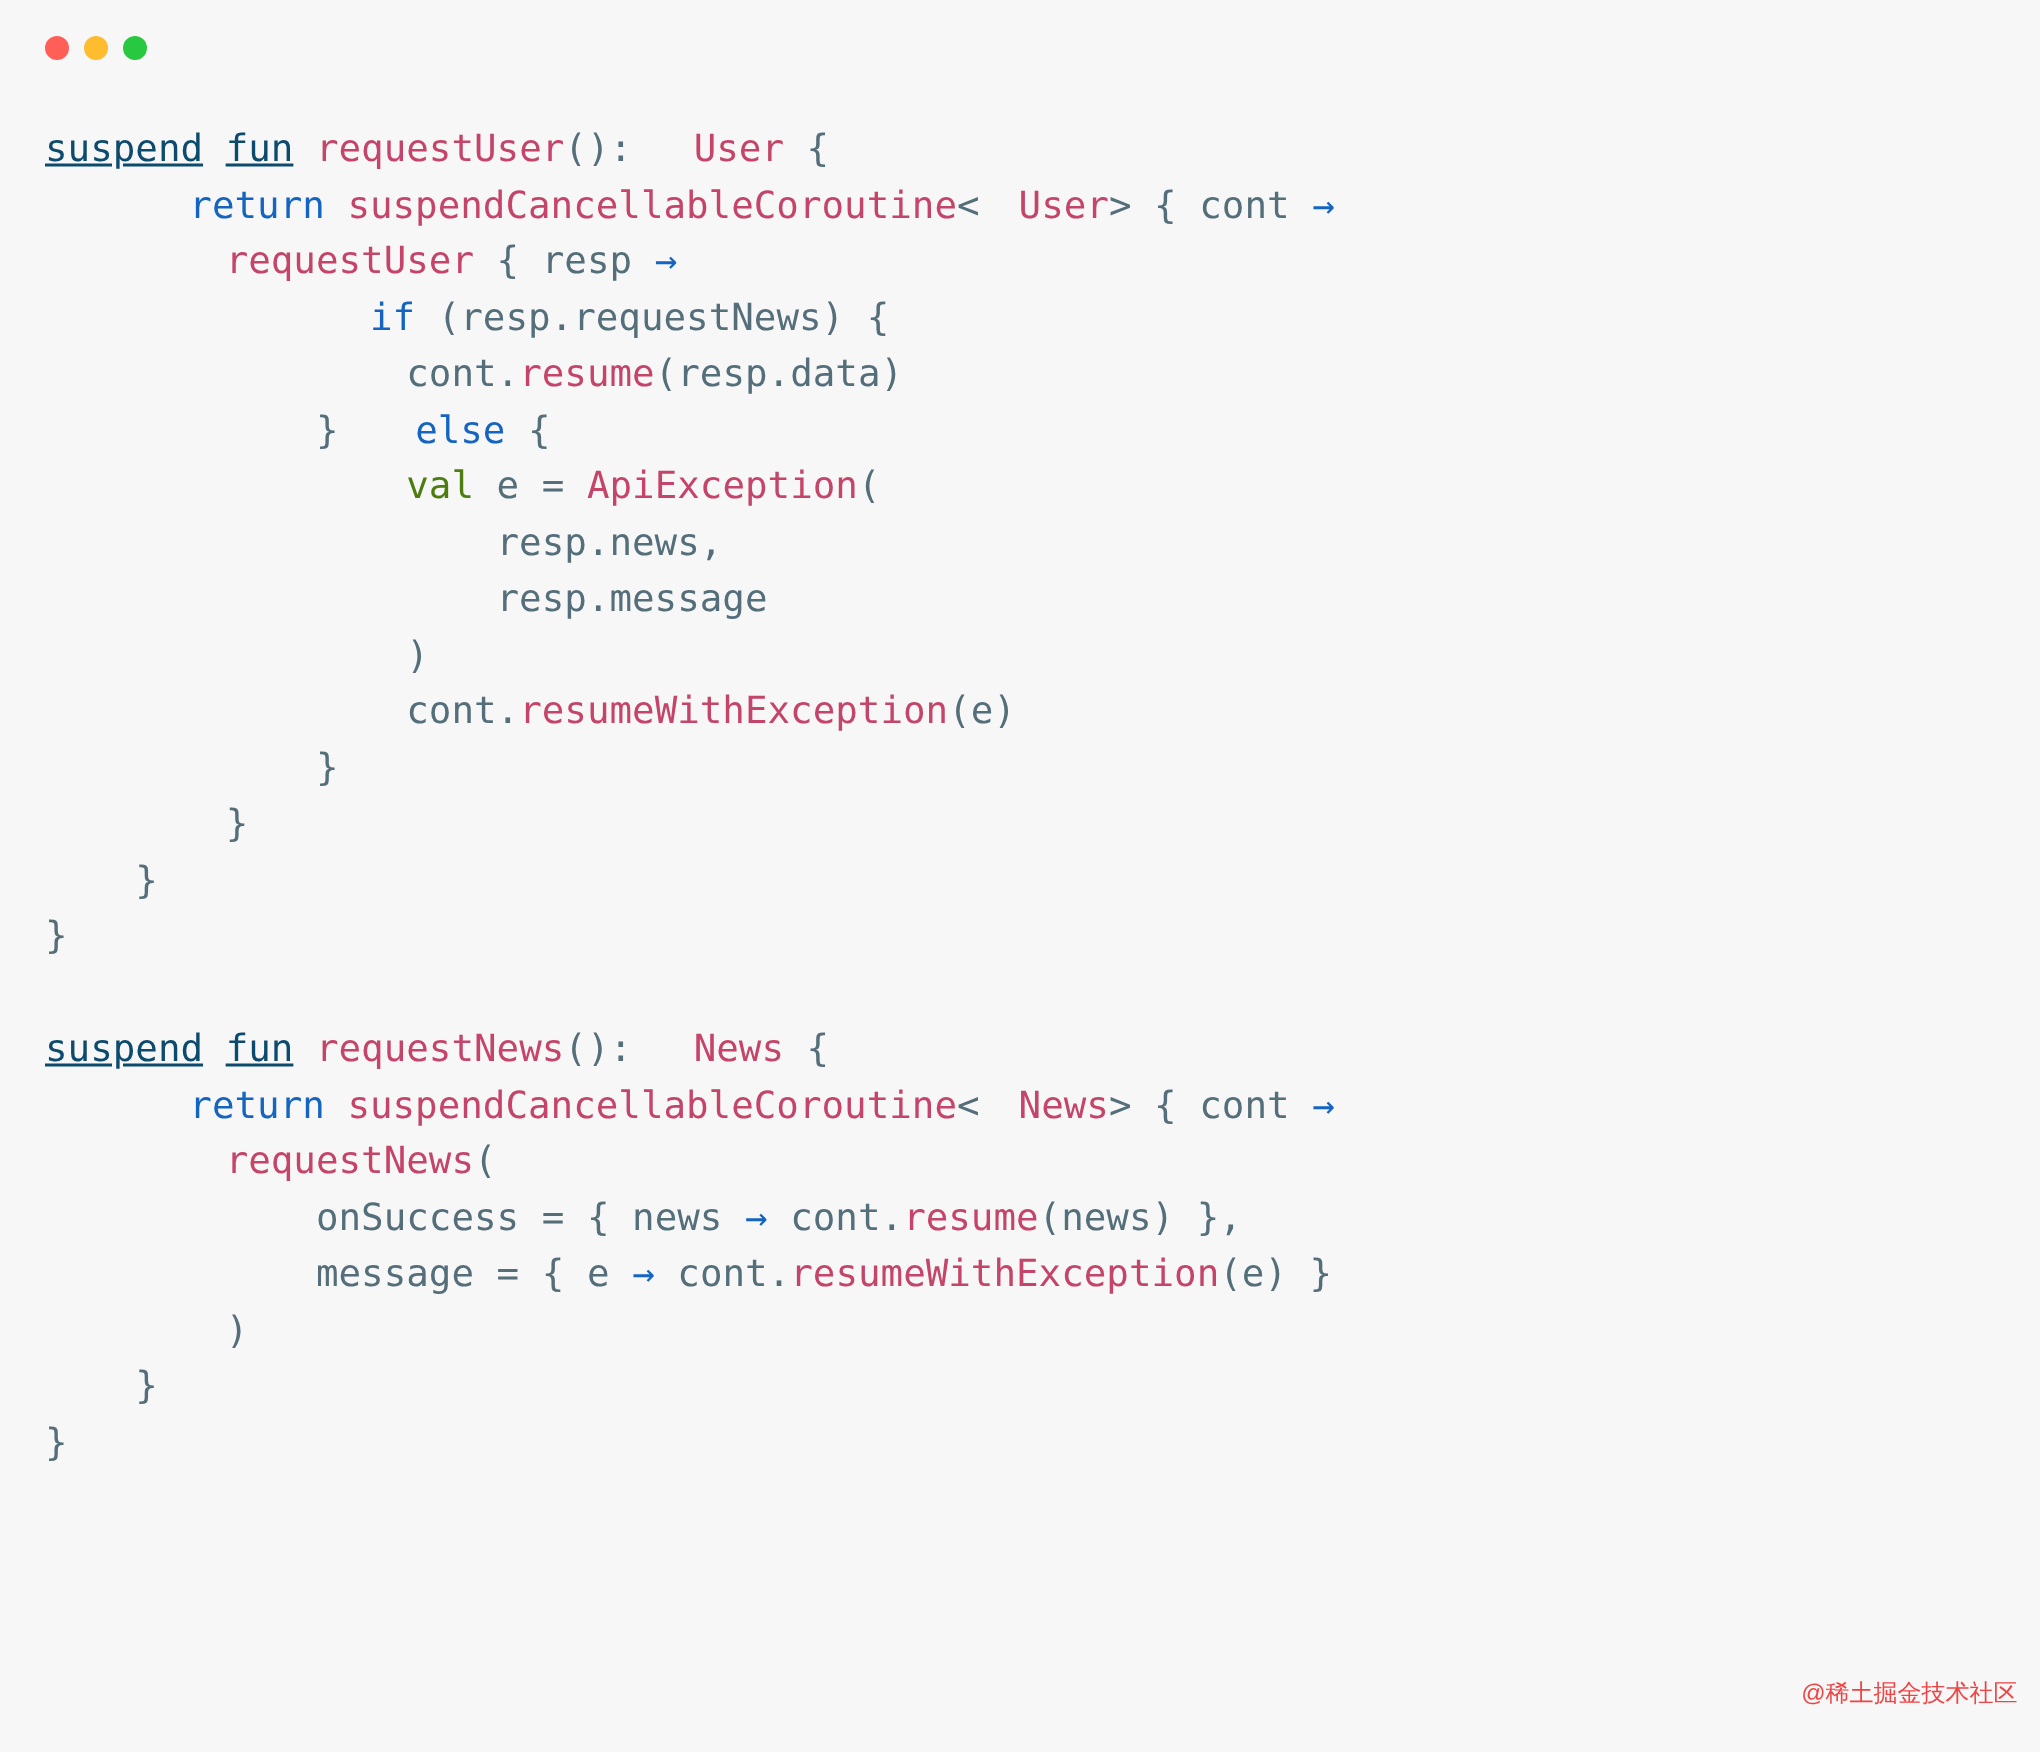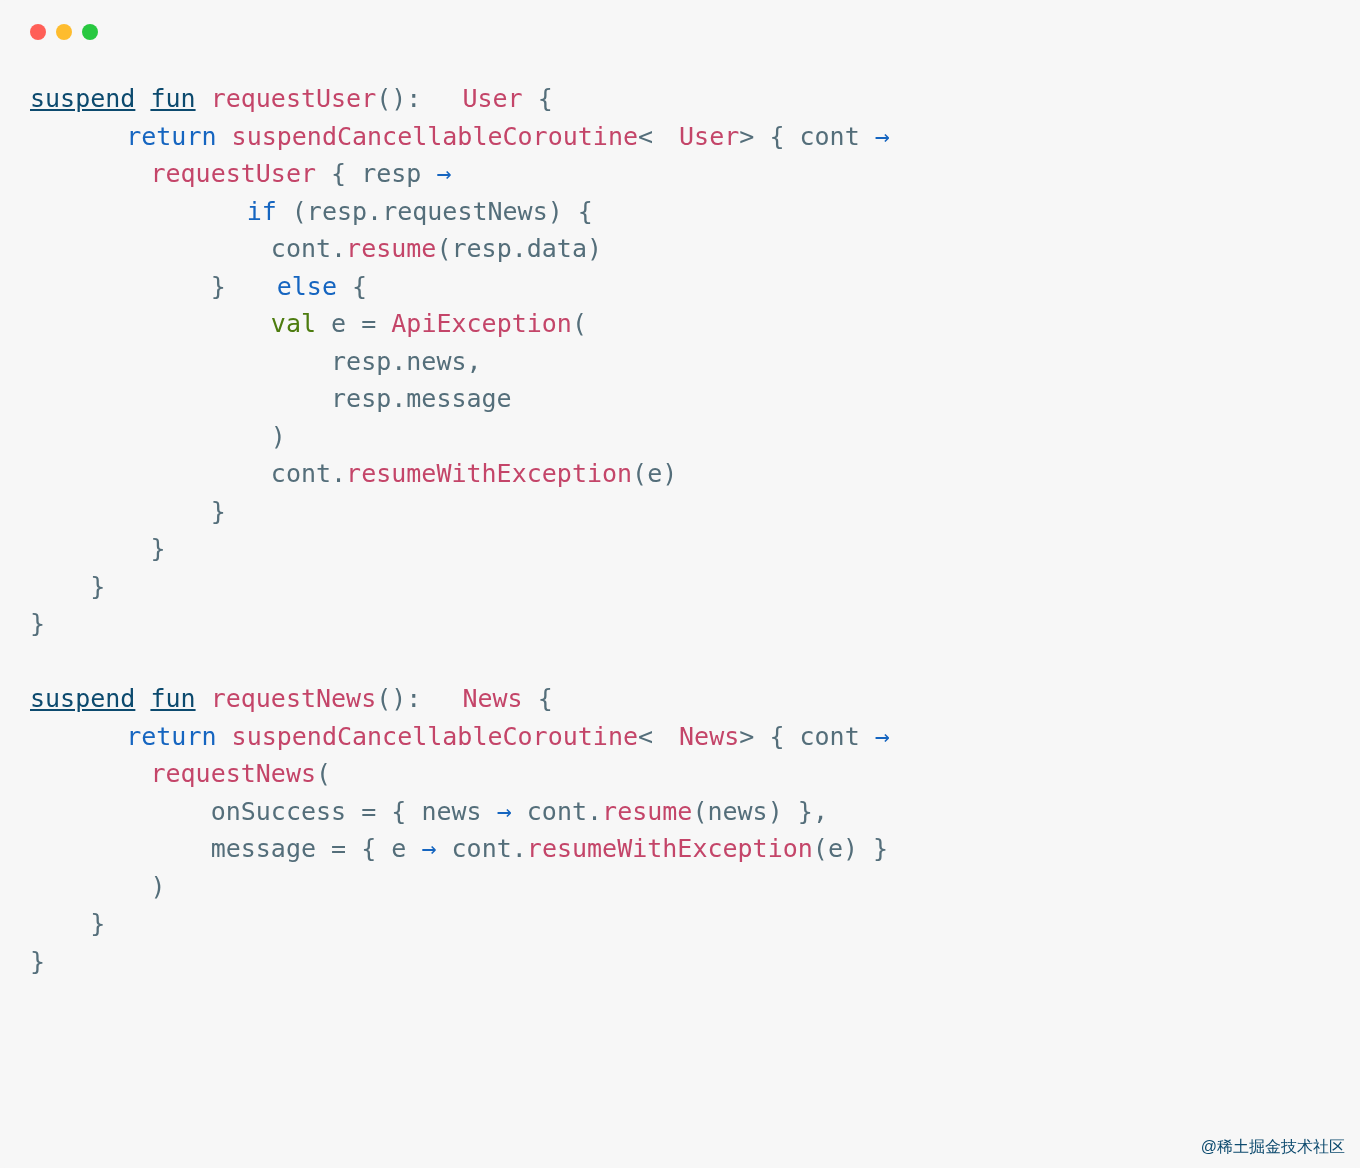--- a/index.html
+++ b/index.html
@@ -50,22 +50,22 @@
     .paren { color: #546e7a; }
     .dot { color: #546e7a; }
     .method { color: #c44569; }
     .val-kw { color: #4d7c0f; }
     .arrow { color: #1565c0; }
     .angle { color: #546e7a; }
     .comma { color: #546e7a; }
     .watermark {
       position: absolute;
       right: 15px;
-      bottom: 10px;
-      color: #0c4a6e;
+      bottom: 28px;
+      color: #ef4444;
       font-size: 16px;
       font-family: -apple-system, sans-serif;
     }
   </style>
 </head>
 <body>
 
 <div class="window">
   <div class="traffic-lights">
     <div class="traffic-light red"></div>

